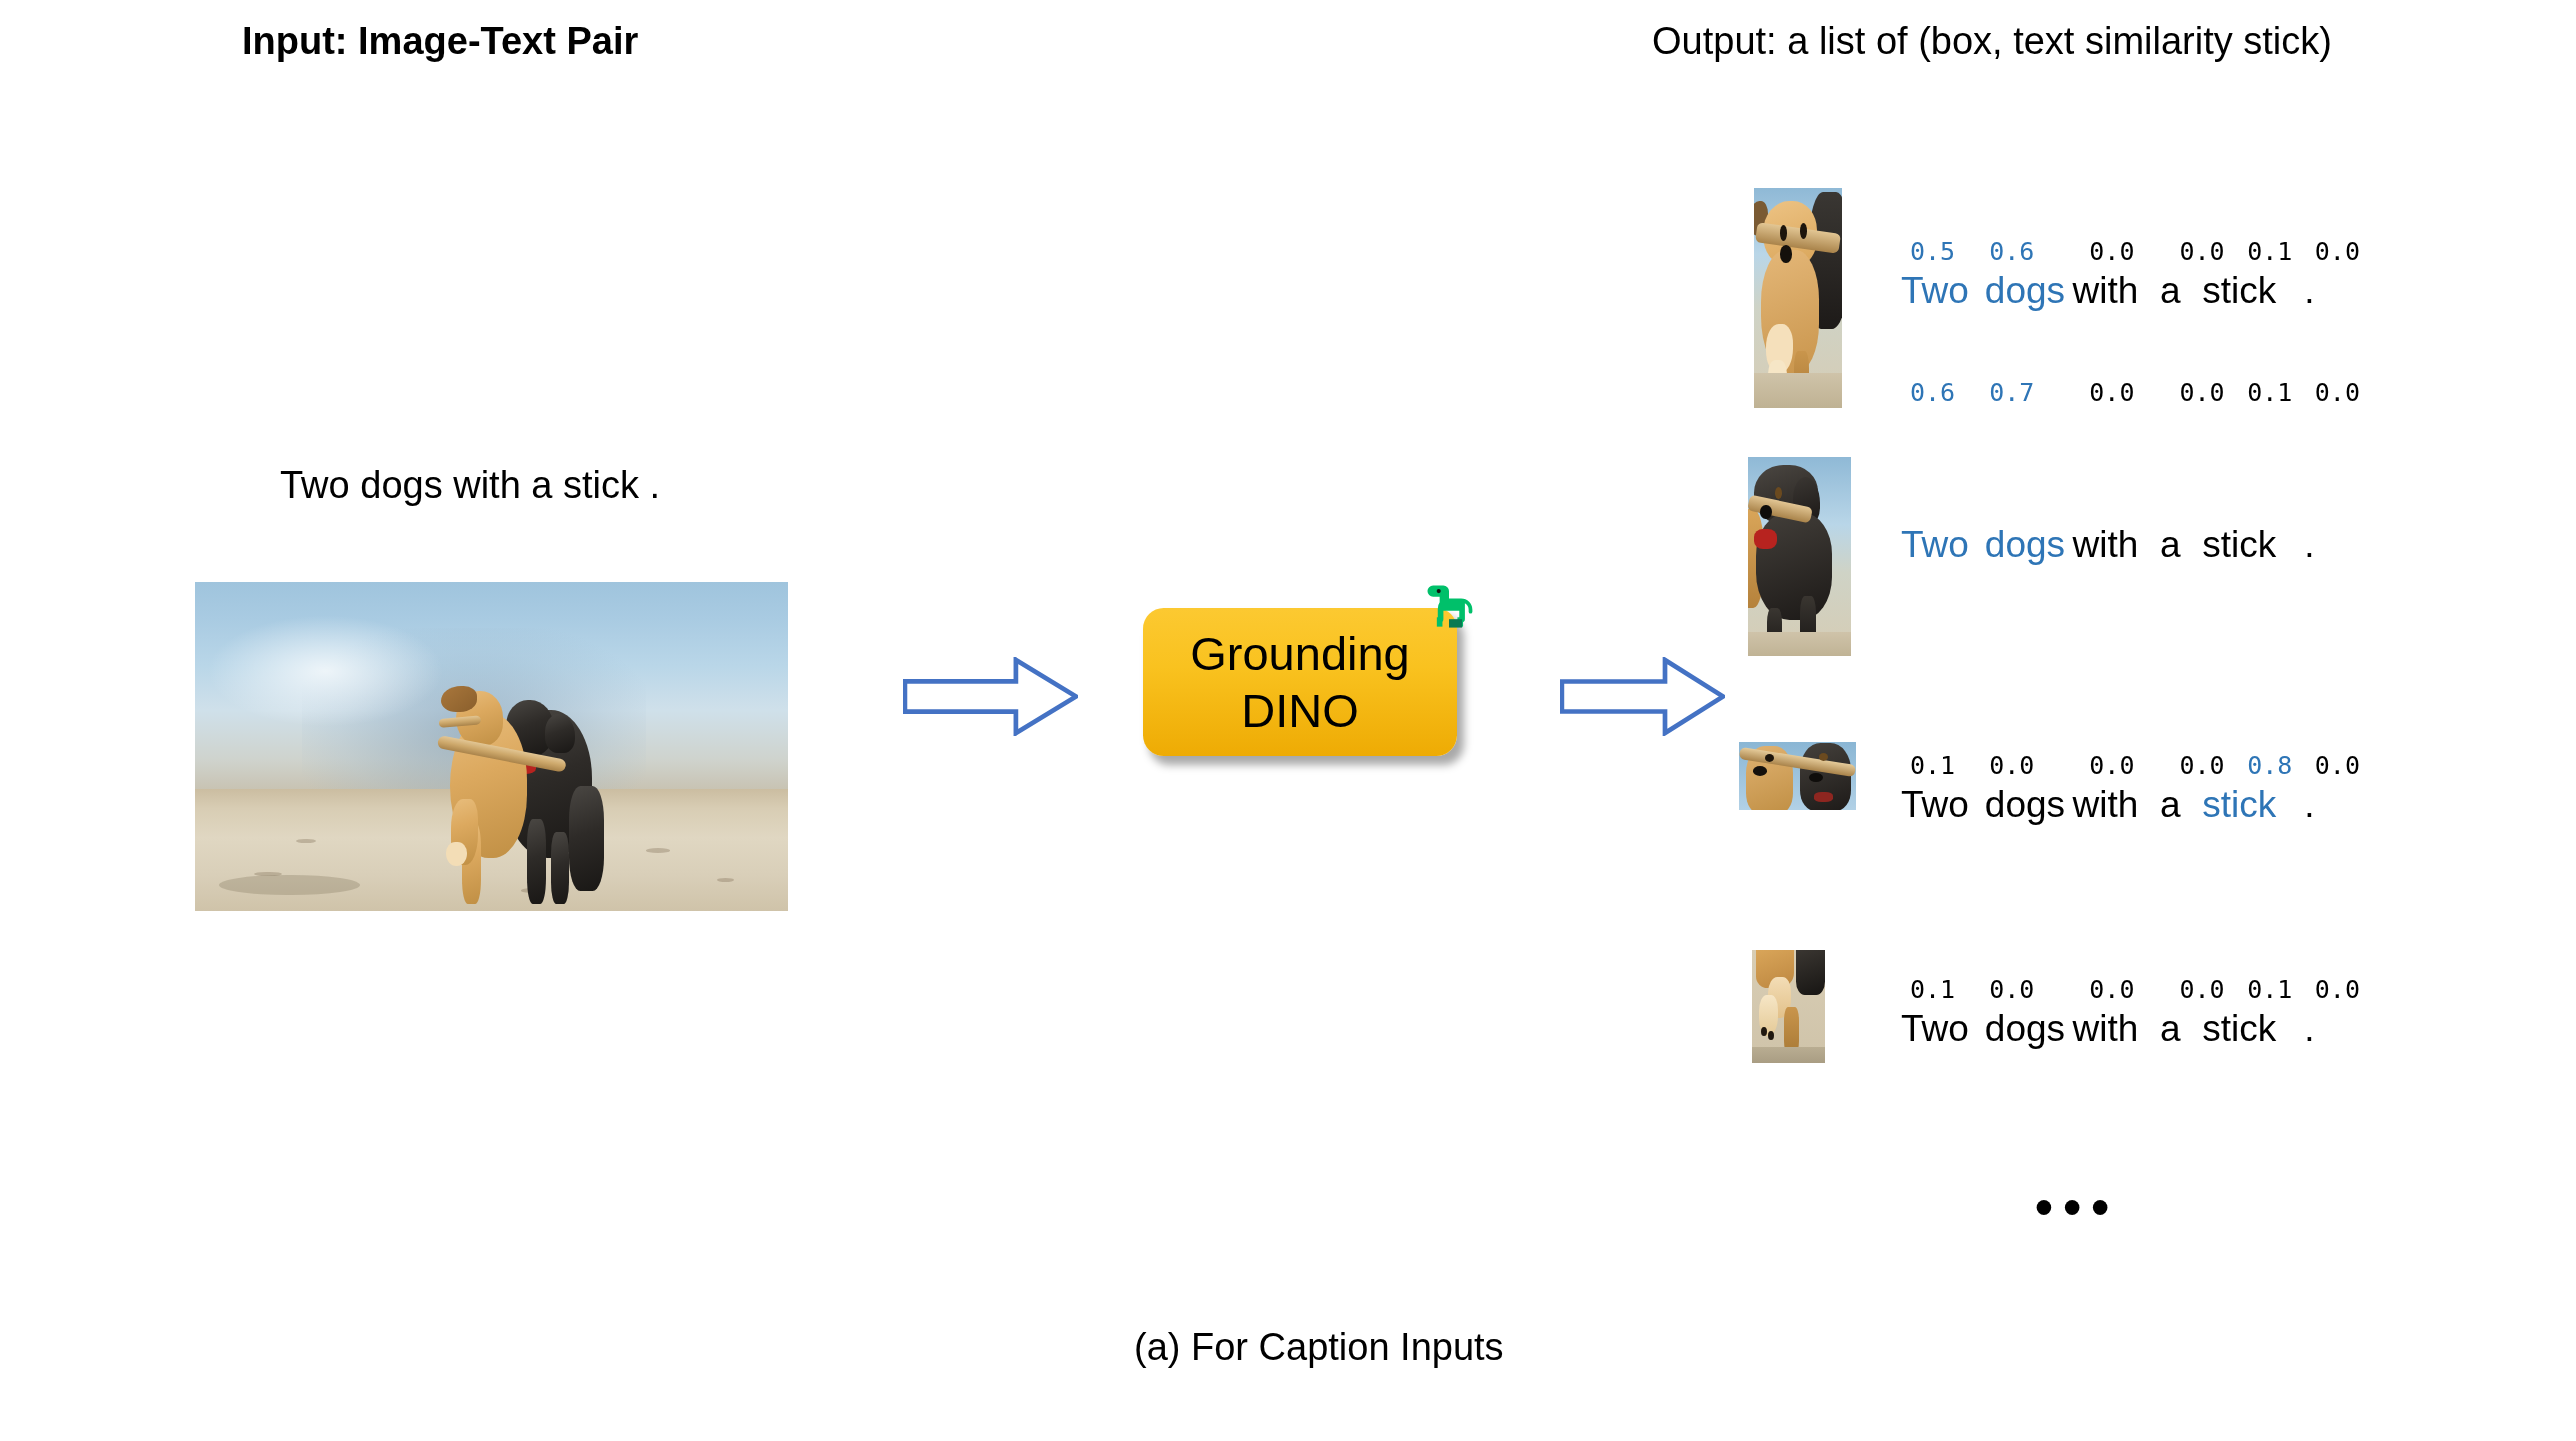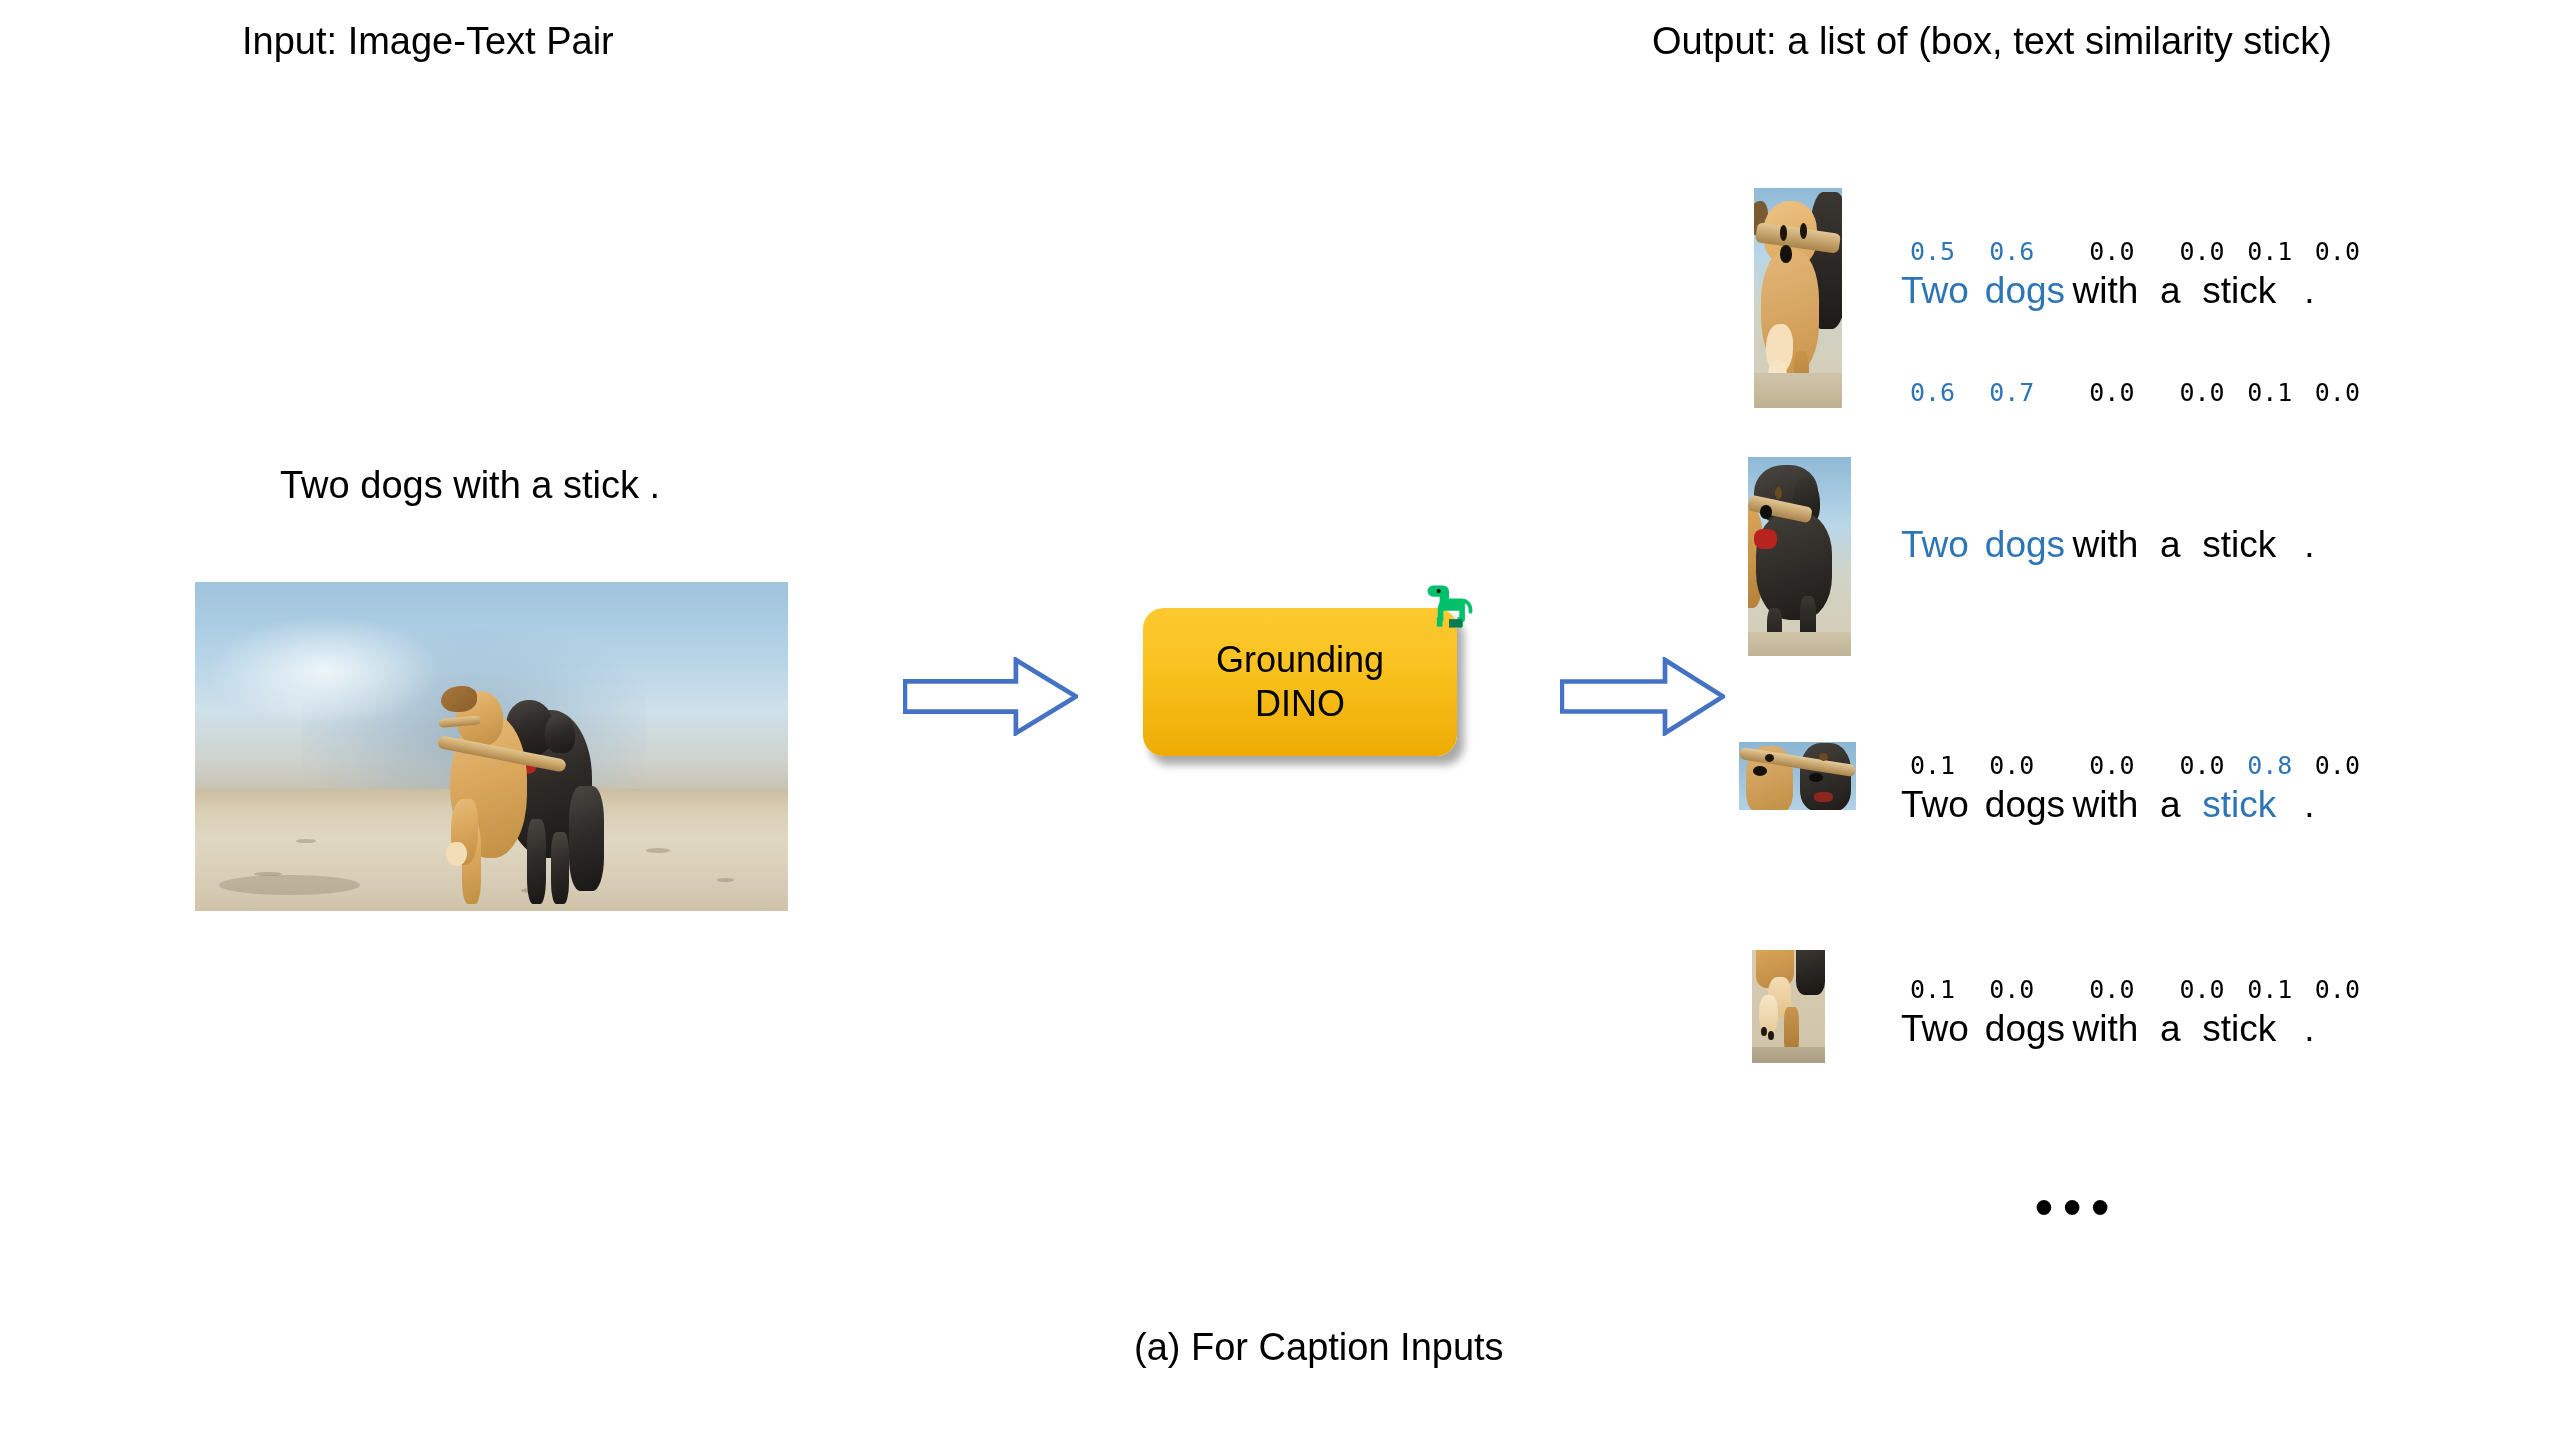--- a/index.html
+++ b/index.html
@@ -17,21 +17,21 @@
   }
   .abs { position: absolute; }
 
   
   .head-title {
     font-size: 38px;
     color: #000;
     white-space: nowrap;
     line-height: 1.1;
   }
-  #input-title  { left: 242px; top: 20.7px; }
+  #input-title  { left: 242px; top: 20.7px; font-weight: bold; }
   #output-title { left: 1652px; top: 20.7px; }
 
   .caption-bottom {
     left: 1134px; top: 1326px;
     font-size: 38px;
     white-space: nowrap;
   }
 
   
   #input-sentence {
@@ -93,21 +93,21 @@
   
   #gd-box {
     left: 1143px; top: 608px;
     width: 314px; height: 148px;
     border-radius: 20.7px;
     background: linear-gradient(180deg,#fcc931 0%, #f9c21f 40%, #eeab04 100%);
     box-shadow: 6.6px 8.4px 8.4px rgba(0,0,0,.34);
     display: flex; flex-direction: column;
     align-items: center; justify-content: center;
   }
-  #gd-box .gd-line { font-size: 36px; color: #000; line-height: 1.22; }
+  #gd-box .gd-line { font-size: 47px; color: #000; line-height: 1.22; }
   #dino-icon { left: 1420px; top: 578px; width: 58px; height: 58px; }
 
   
   .out-row { position: absolute; }
   .thumb {
     position: absolute;
     overflow: hidden;
     background: #b9d6e8;
   }
   .scores {

